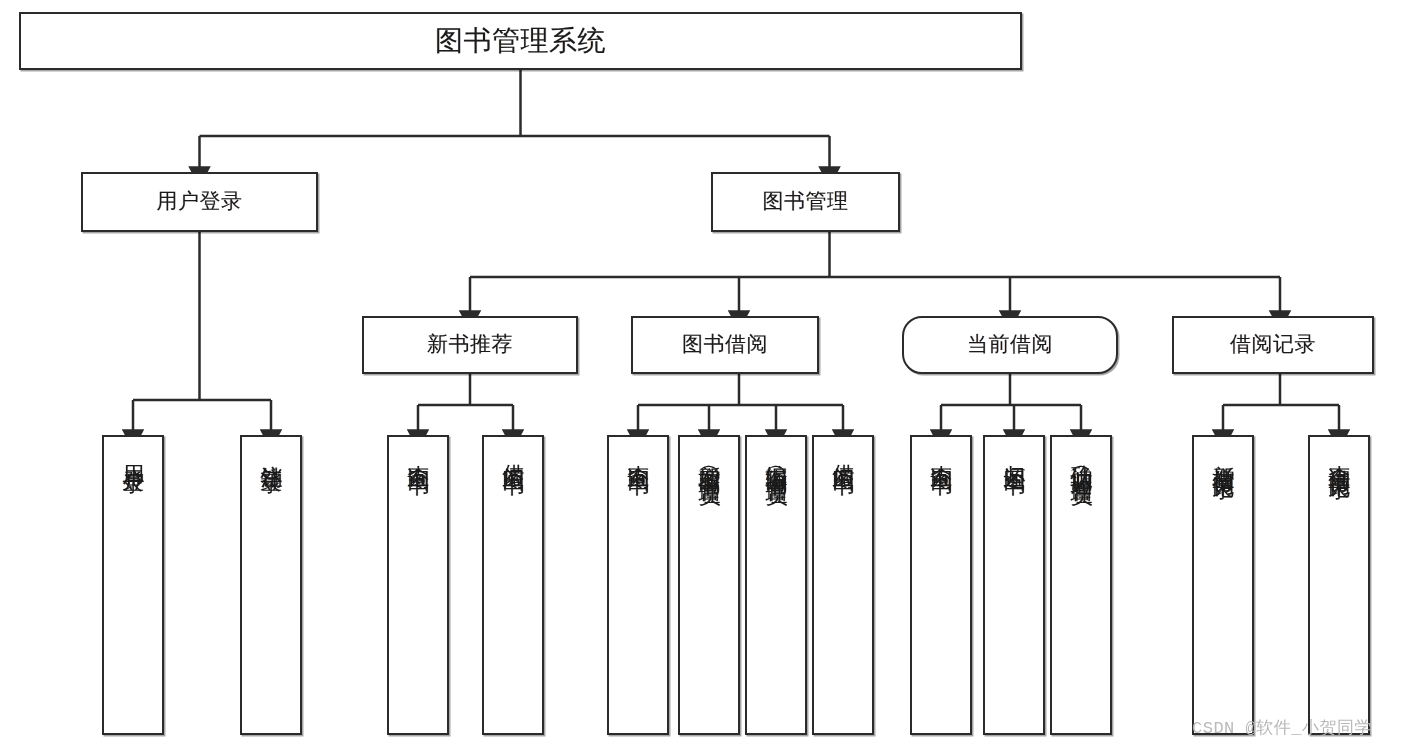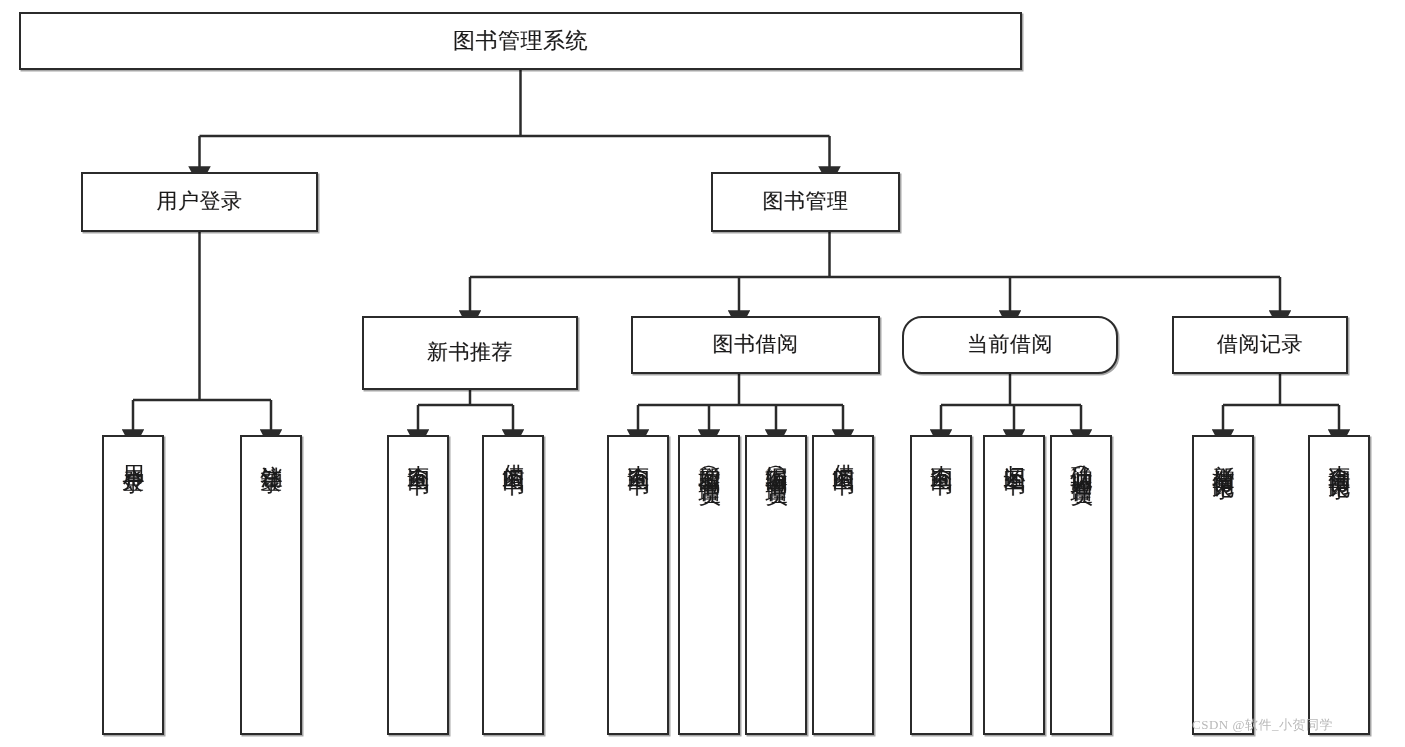--- a/index.html
+++ b/index.html
@@ -53,28 +53,28 @@
     padding-top: 10px;
   }
   .node.vertical .node-label {
     writing-mode: vertical-rl;
     text-orientation: upright;
     font-size: 22px;
     line-height: 1.22;
     letter-spacing: 3px;
     white-space: nowrap;
   }
-  .node.root .node-label { font-size: 22px; }
+  .node.root .node-label { font-size: 28px; }
   #watermark {
     position: absolute;
-    font-size: 13px;
+    font-size: 17px;
     color: #b9b9b9;
     white-space: nowrap;
     letter-spacing: 0.5px;
-    font-family: Liberation Serif, serif;
+    font-family: Liberation Mono, monospace;
   }
 </style>
 </head>
 <body>
 
 <div id="diagram-root">
   <svg id="edge-layer" width="1405" height="747" viewBox="0 0 1405 747" xmlns="http://www.w3.org/2000/svg">
     <defs>
       <marker id="arrowhead" markerWidth="9" markerHeight="9" refX="1.5" refY="4.5" orient="auto" markerUnits="strokeWidth">
         <path d="M0,0 L0,9 L8.5,4.5 z" fill="#2b2b2b"></path>
@@ -119,30 +119,30 @@
   <div id="node-layer">
       <div class="node root" style="left: 19px; top: 12px; width: 1003px; height: 58px;">
         <span class="node-label">图书管理系统</span>
       </div>
       <div class="node" style="left: 81px; top: 172px; width: 237px; height: 60px;">
         <span class="node-label">用户登录</span>
       </div>
       <div class="node" style="left: 711px; top: 172px; width: 189px; height: 60px;">
         <span class="node-label">图书管理</span>
       </div>
-      <div class="node" style="left: 362px; top: 316px; width: 216px; height: 74px;">
+      <div class="node" style="left: 362px; top: 316px; width: 216px; height: 58px;">
         <span class="node-label">新书推荐</span>
       </div>
-      <div class="node" style="left: 631px; top: 316px; width: 249px; height: 58px;">
+      <div class="node" style="left: 631px; top: 316px; width: 188px; height: 58px;">
         <span class="node-label">图书借阅</span>
       </div>
       <div class="node" style="left: 902px; top: 316px; width: 216px; height: 58px; border-radius: 20px;">
         <span class="node-label">当前借阅</span>
       </div>
-      <div class="node" style="left: 1172px; top: 316px; width: 176px; height: 58px;">
+      <div class="node" style="left: 1172px; top: 316px; width: 202px; height: 58px;">
         <span class="node-label">借阅记录</span>
       </div>
       <div class="node vertical" style="left: 102px; top: 435px; width: 62px; height: 300px;">
         <span class="node-label">用户登录</span>
       </div>
       <div class="node vertical" style="left: 240px; top: 435px; width: 62px; height: 300px;">
         <span class="node-label">注销登录</span>
       </div>
       <div class="node vertical" style="left: 387px; top: 435px; width: 62px; height: 300px;">
         <span class="node-label">查询图书</span>

